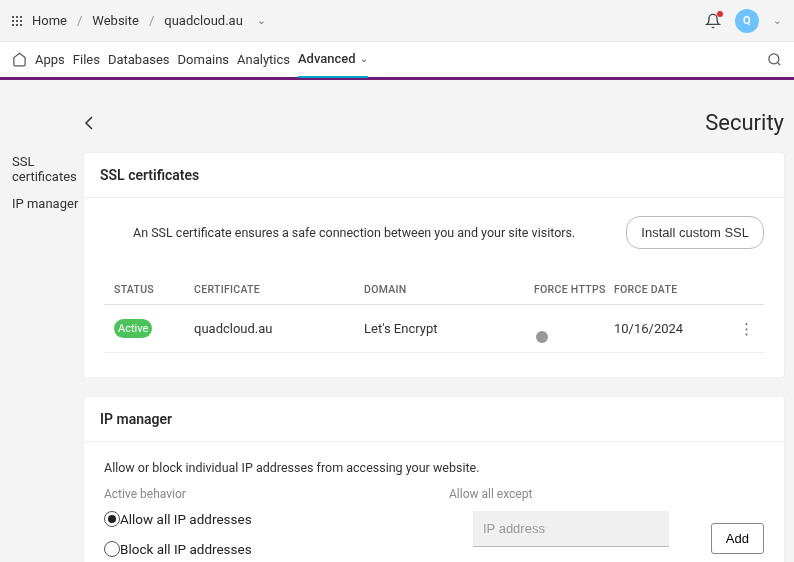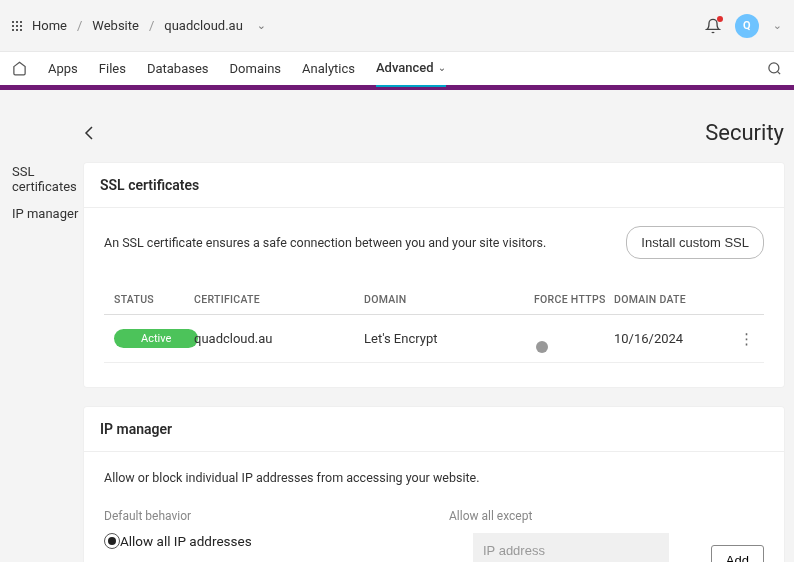--- a/index.html
+++ b/index.html
@@ -1,56 +1,56 @@
 <!DOCTYPE html>
 <html><head>
 <meta charset="utf-8">
 <style>
 * { box-sizing: border-box; margin: 0; padding: 0; }
 body { font-family: -apple-system, BlinkMacSystemFont, "Segoe UI", Roboto, Arial, sans-serif; background: #f4f4f4; color: #333; font-size: 13px; width: 794px; }
-.topbar { height: 52px; background: #f4f4f4; display: flex; align-items: center; padding: 0 12px; border-bottom: 1px solid #e8e8e8; }
+.topbar { height: 42px; background: #f4f4f4; display: flex; align-items: center; padding: 0 12px; border-bottom: 1px solid #e8e8e8; }
 .apps-grid { display: inline-grid; grid-template-columns: repeat(3,2px); grid-template-rows: repeat(3,2px); gap: 2px; margin-right: 10px; }
 .apps-grid span { width:2px; height:2px; background:#555; }
 .breadcrumb { display: flex; align-items: center; gap: 10px; font-size: 13px; color: #333; }
 .breadcrumb .sep { color: #999; }
 .breadcrumb .item { cursor: pointer; }
 .bc-chev { color:#777; font-size:11px; margin-left:4px; }
 .topbar-right { margin-left: auto; display: flex; align-items:center; gap:14px; }
 .bell { position: relative; font-size:16px; color:#444; }
 .bell .dot { position:absolute; top:-2px; right:-2px; width:6px; height:6px; background:#e03030; border-radius:50%; }
 .avatar { width:24px; height:24px; border-radius:50%; background:#6ec3ff; display:flex; align-items:center; justify-content:center; color:#fff; font-size:11px; font-weight:600; }
 .avchev { color:#888; font-size:11px; }
-.navbar { height:38px; background:#fff; display:flex; align-items:center; padding:0 12px; border-bottom:5px solid #701a75; gap:21px; }
+.navbar { height:38px; background:#fff; display:flex; align-items:center; padding:0 12px; border-bottom:3px solid #701a75; gap:8px; }
 .home-icon { font-size:15px; color:#555; }
 .nav-item { font-size:13px; color:#333; cursor:pointer; padding:10px 0; }
 .nav-item.active { color:#333; border-bottom:2px solid #00a2c7; font-weight:500; display:flex; align-items:center; gap:4px;text-align:right;}
 .nav-chev { font-size:10px; color:#555; }
 .search-icon { margin-left:auto; font-size:15px; color:#555; }
 .content { display:flex; padding: 30px 10px 30px 12px; gap: 0; }
 .sidebar { width: 146px; padding-top: 38px; }
 .side-item { font-size:13px; color:#333; padding:6px 0; cursor:pointer; }
 .main { flex:1; }
 .page-header { display:flex; align-items:center; gap:12px; margin-bottom:18px;justify-content:space-between; }
 .back-chev { font-size:14px; color:#333; cursor:pointer; }
 .page-title { font-size:22px; font-weight:400; color:#2a2a2a; }
 .card { background:#fff; border-radius:3px; margin-bottom:20px; box-shadow:0 0 0 1px rgba(0,0,0,0.02); }
 .card-header { padding:14px 16px; border-bottom:1px solid #eee; font-size:14px; font-weight:600; color:#2a2a2a; }
 .card-body { padding:18px 20px 24px; }
 .ssl-intro { display:flex; align-items:center; justify-content:space-between; margin-bottom:26px; }
-.ssl-intro p { font-size:12.5px; color:#333; }
+.ssl-intro p { font-size:12.5px; color:#333;margin-left:29px; }
 .btn-outline { border:1px solid #bbb; background:#fff; padding:8px 14px; font-size:13px; color:#333; cursor:pointer; border-radius:14px; }
 .tbl { width:100%; }
 .tbl-head { display:grid; grid-template-columns: 80px 170px 170px 80px 110px 30px; gap:0; border-bottom:1px solid #ddd; padding:8px 10px; }
 .tbl-head span { font-size:10.5px; color:#666; font-weight:500; letter-spacing:0.3px; }
 .tbl-row { display:grid; grid-template-columns: 80px 170px 170px 80px 110px 30px; align-items:center; padding:14px 10px; border-bottom:1px solid #eee; font-size:13px; color:#333; }
-.badge-active { background:#4cc35a; color:#fff; font-size:11px; padding:3px 27px; border-radius:10px; display:inline-block; }
+.badge-active { background:#4cc35a; color:#fff; font-size:11px; padding:3px 4px; border-radius:10px; display:inline-block; }
 .toggle { width:30px; height:16px; background:#ddd; border-radius:10px; position:relative; }
 .toggle .knob { width:12px; height:12px; background:#999; border-radius:50%; position:absolute; top:2px; left:2px; }
 .kebab { color:#666; font-size:15px; text-align:right; cursor:pointer; }
-.ip-body p { font-size:12.5px; color:#333; margin-bottom:24px; }
+.ip-body p { font-size:12.5px; color:#333; margin-bottom:12px; }
 .ip-cols { display:flex; gap:30px; }
 .ip-col-left { flex:1; }
 .ip-col-right { flex:1; }
 .label-small { font-size:12px; color:#888; margin-bottom:10px; display:block; }
 .radio { display:flex; align-items:center; margin-bottom:14px; cursor:pointer; }
 .radio-circle { width:16px; height:16px; border:1.5px solid #555; border-radius:50%; display:flex; align-items:center; justify-content:center; flex-shrink:0; }
 .radio-circle.checked::after { content:""; width:8px; height:8px; background:#222; border-radius:50%; }
 .radio-label { font-size:13.5px; color:#222; }
 .ip-input { flex:1; background:#f0f0f0; border:none; border-bottom:1px solid #bbb; padding:10px 10px; font-size:13px; color:#333;margin-left:24px; }
 .ip-input::placeholder { color:#999; }
@@ -138,42 +138,42 @@
         <div class="ssl-intro">
           <p>An SSL certificate ensures a safe connection between you and your site visitors.</p>
           <button class="btn-outline">Install custom SSL</button>
         </div>
         <div class="tbl">
           <div class="tbl-head">
             <span>STATUS</span>
             <span>CERTIFICATE</span>
             <span>DOMAIN</span>
             <span>FORCE HTTPS</span>
-            <span>DOMAIN DATE</span>
+            <span>FORCE DATE</span>
             <span></span>
           </div>
           <div class="tbl-row">
             <span><span class="badge-active">Active</span></span>
             <span>quadcloud.au</span>
             <span>Let's Encrypt</span>
             <span><span class="toggle"><span class="knob"></span></span></span>
             <span>10/16/2024</span>
             <span class="kebab">⋮</span>
           </div>
         </div>
       </div>
     </div>
 
     <div class="card">
       <div class="card-header">IP manager</div>
       <div class="card-body ip-body">
         <p>Allow or block individual IP addresses from accessing your website.</p>
         <div class="ip-cols">
           <div class="ip-col-left">
-            <span class="label-small">Default behavior</span>
+            <span class="label-small">Active behavior</span>
             <div class="radio">
               <span class="radio-circle checked"></span>
               <span class="radio-label">Allow all IP addresses</span>
             </div>
             <div class="radio">
               <span class="radio-circle"></span>
               <span class="radio-label">Block all IP addresses</span>
             </div>
           </div>
           <div class="ip-col-right">

